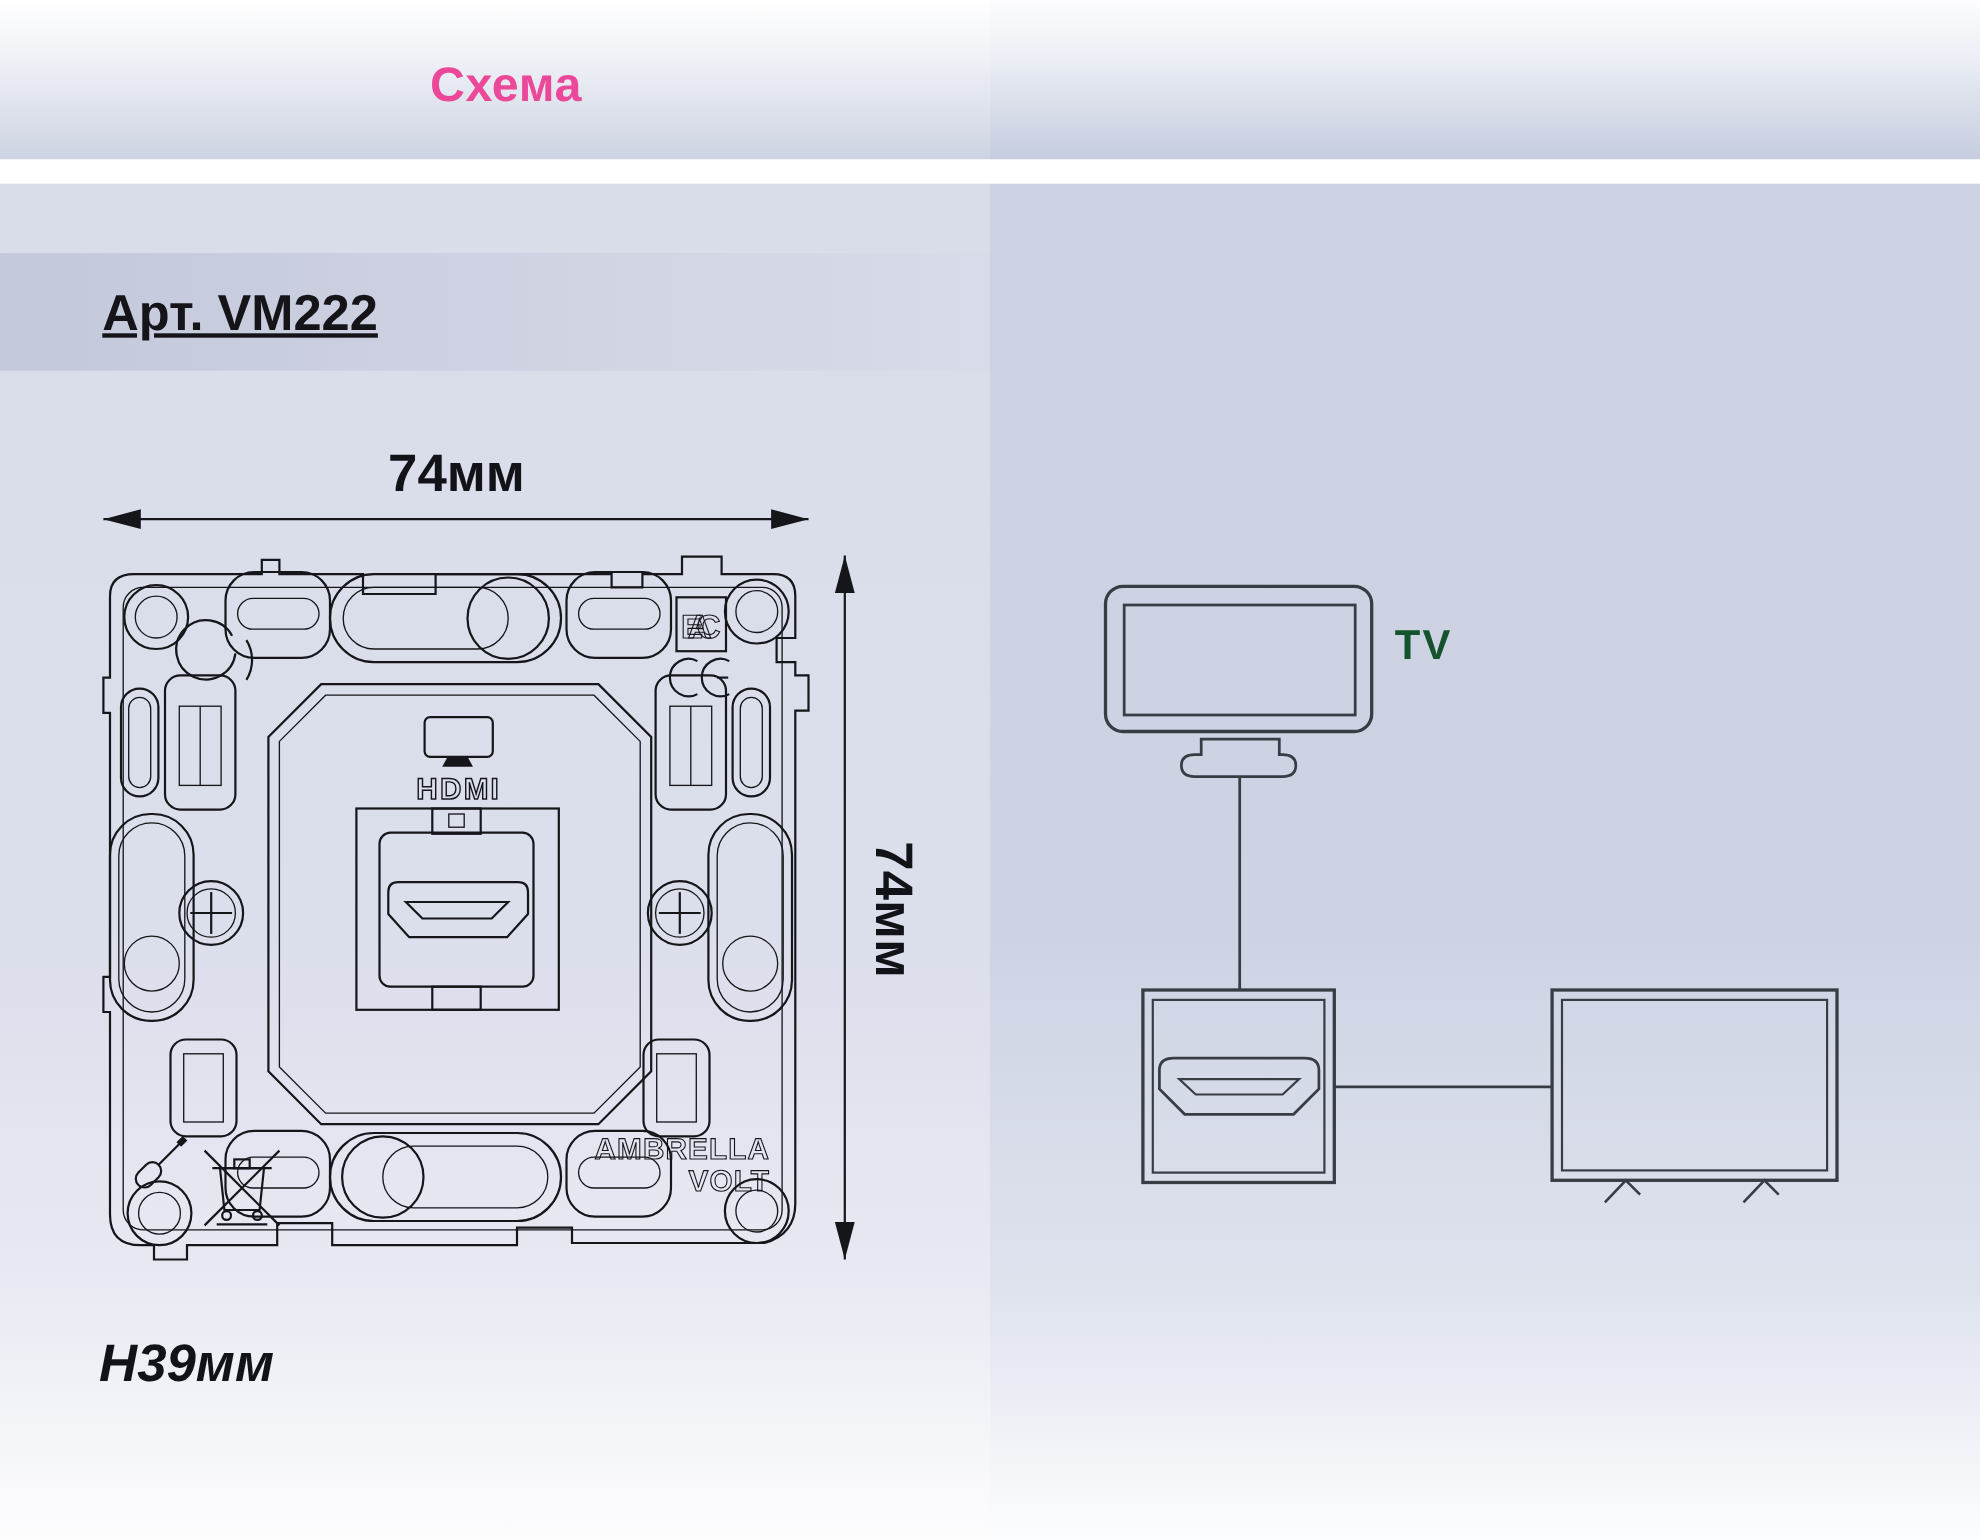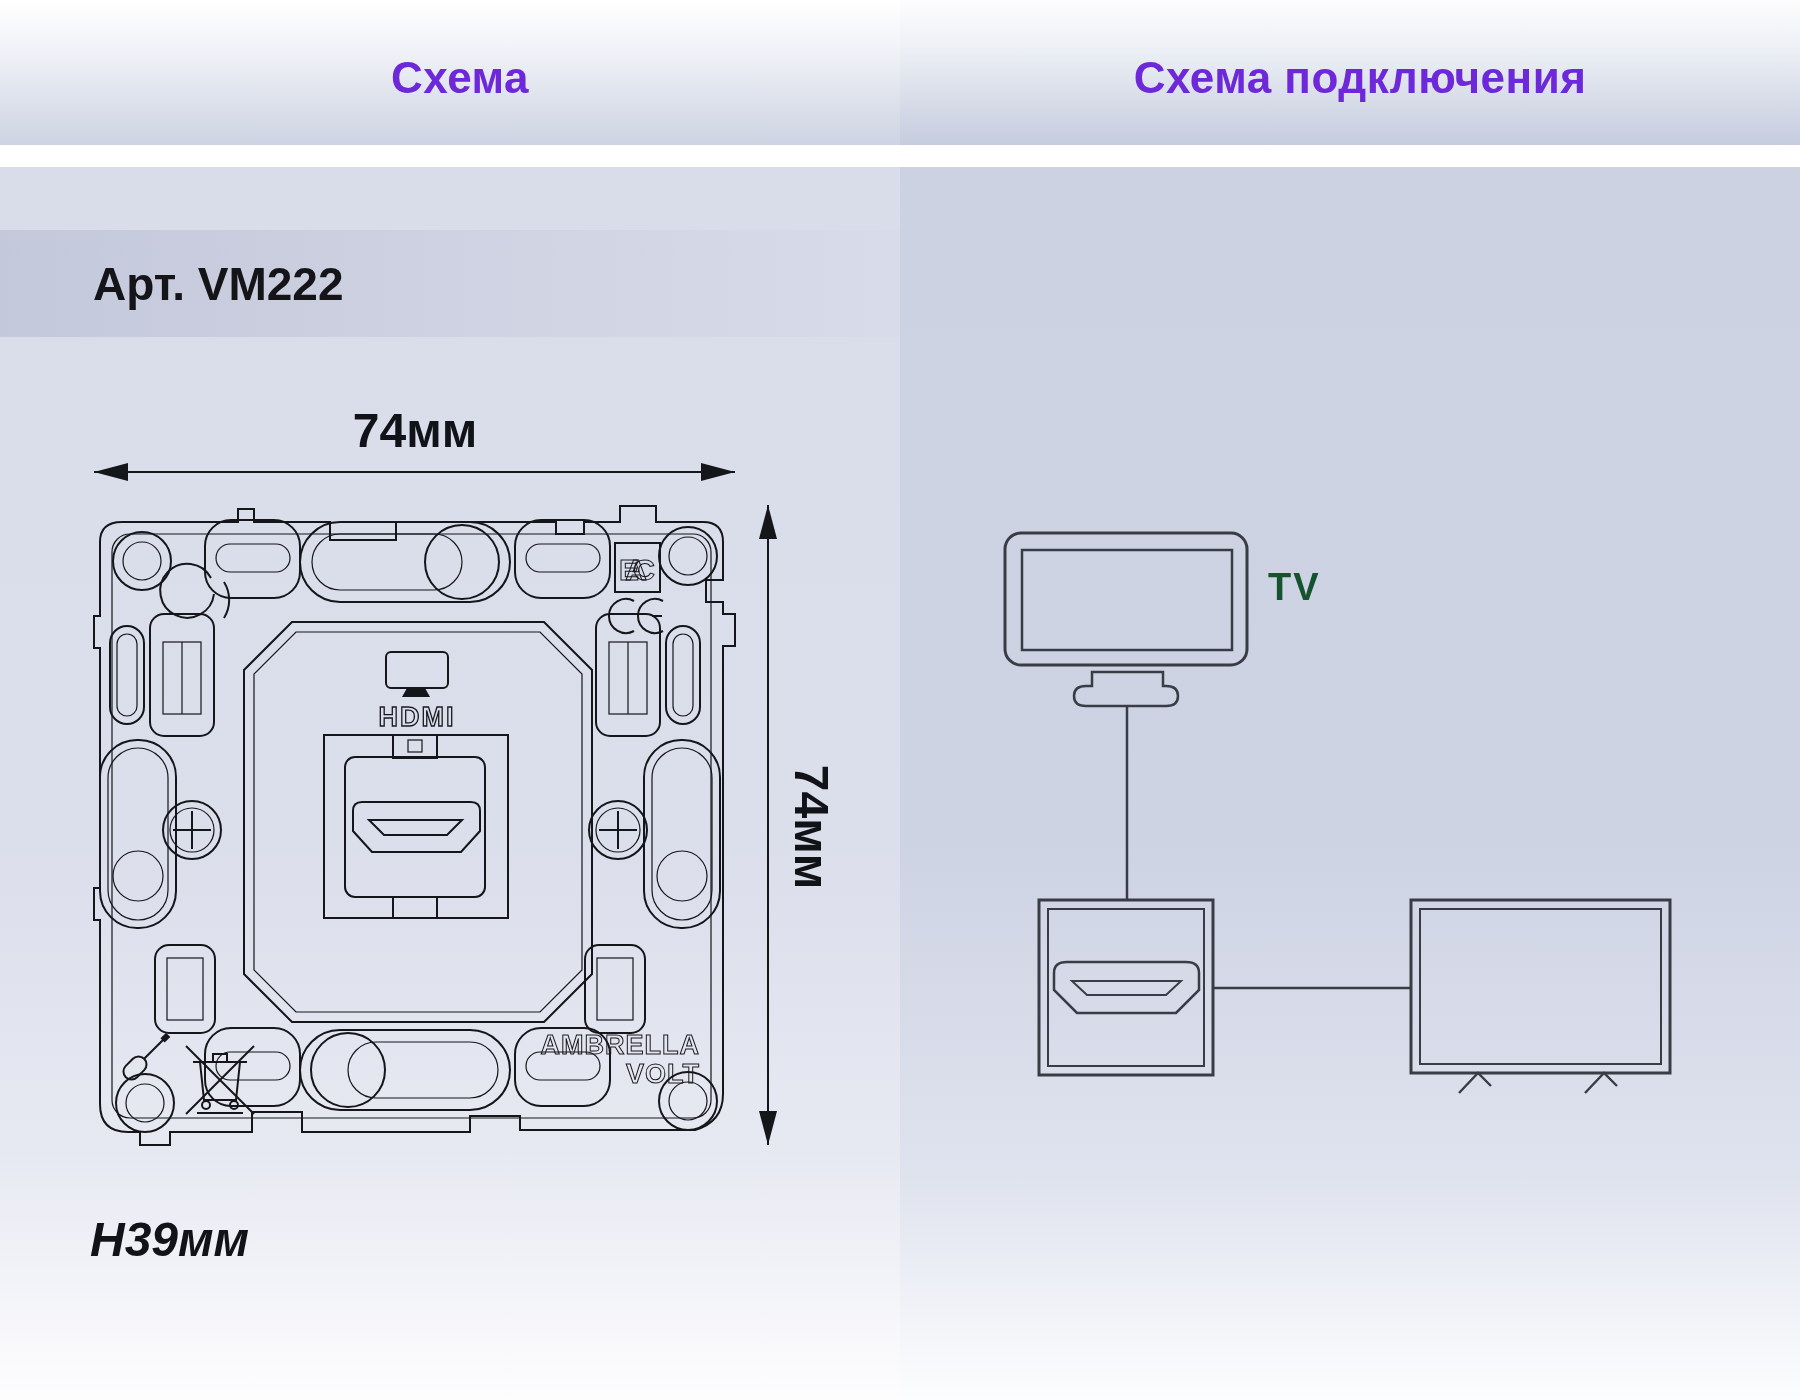--- a/index.html
+++ b/index.html
@@ -17,25 +17,25 @@
   .panel-right{left:900px;background:linear-gradient(180deg,#cdd2e3 0%,#ced3e4 55%,#dfe3ee 82%,#fcfdfe 100%);}
   .art-band{
     position:absolute;top:230px;left:0;width:900px;height:107px;
     background:linear-gradient(90deg,#c3c8db 0%,#d0d4e3 60%,#d8dbe9 100%);
     display:flex;align-items:center;padding-left:93px;box-sizing:border-box;
   }
   
   .hdr{
     position:absolute;top:0;height:145px;width:900px;
     display:flex;align-items:center;justify-content:center;
-    font-size:44px;font-weight:600;color:#6d28d9;letter-spacing:.5px;padding-top:10px;box-sizing:border-box;padding-left:20px;
+    font-size:44px;font-weight:600;color:#ec4899;letter-spacing:.5px;padding-top:10px;box-sizing:border-box;padding-left:20px;
   }
   .hdr-left{left:0;}
   .hdr-right{left:900px;}
-  .art-text{font-size:46px;font-weight:600;color:#141419;}
+  .art-text{font-size:46px;font-weight:600;color:#141419;text-decoration:underline;}
   .dim-label{position:absolute;font-size:48px;font-weight:600;color:#121318;}
   .dim-w{left:215px;top:403px;width:400px;text-align:center;}
   .dim-h-rot{left:710px;top:798px;width:200px;height:58px;text-align:center;transform:rotate(90deg);}
   .dim-depth{left:90px;top:1212px;font-style:italic;}
   .tv-label{position:absolute;left:1268px;top:566px;font-size:38px;font-weight:600;color:#14532d;letter-spacing:2px;}
   svg{position:absolute;left:0;top:0;}
   
   .ln{stroke:#15161a;fill:none;stroke-width:2;}
   .ln-thin{stroke:#15161a;fill:none;stroke-width:1.2;}
   .ln-fill{fill:#15161a;stroke:none;}
@@ -50,21 +50,20 @@
   <div class="header-band header-left"></div>
   <div class="header-band header-right"></div>
   <div class="white-strip"></div>
   <div class="panel panel-left"></div>
   <div class="panel panel-right"></div>
   <div class="art-band">
     <span class="art-text">Арт. VM222</span>
   </div>
 
   <div class="hdr hdr-left">Схема</div>
-  <div class="hdr hdr-right">Схема подключения</div>
 
   <div class="dim-label dim-w">74мм</div>
   <div class="dim-label dim-h-rot">74мм</div>
   <div class="dim-label dim-depth">H39мм</div>
   <div class="tv-label">TV</div>
 
   <svg width="1800" height="1400" viewBox="0 0 1800 1400">
 
     <g>
 

